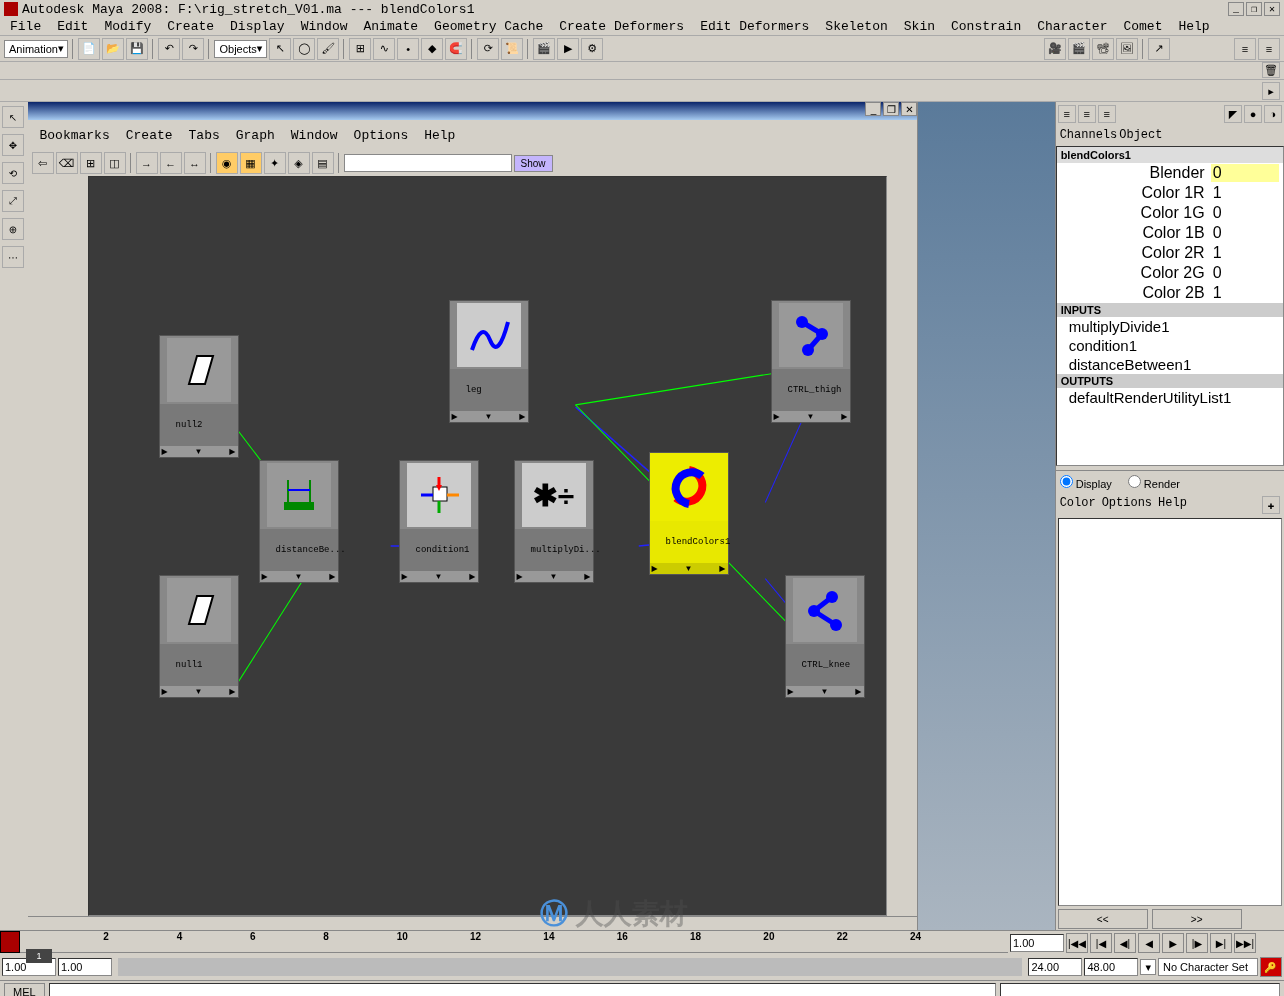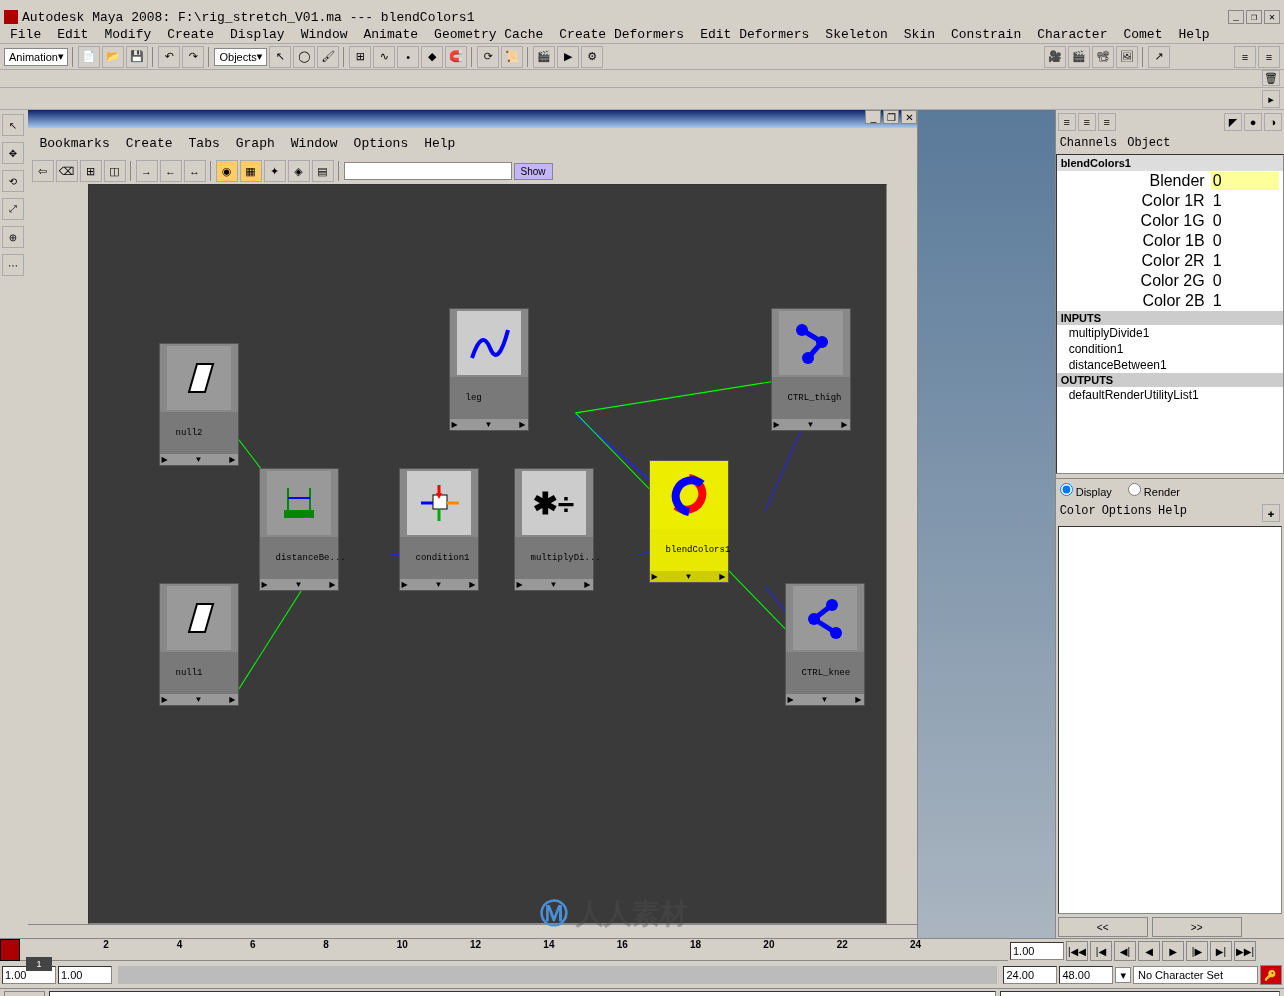--- a/index.html
+++ b/index.html
@@ -13,21 +13,20 @@
   color: #000;
 }
 .titlebar {
   height: 18px;
   background: #d4d0c8;
   display: flex;
   align-items: center;
   padding: 0 4px;
   font-family: 'Courier New', monospace;
   font-size: 13px;
-  margin-top: 8px;
 }
 .titlebar-icon { width: 14px; height: 14px; background: #a00; margin-right: 4px; }
 .titlebar-text { flex: 1; }
 .window-controls { display: flex; gap: 2px; }
 .window-control {
   width: 16px; height: 14px;
   border: 1px solid #888;
   background: #d4d0c8;
   display: flex;
   align-items: center;
@@ -178,21 +177,21 @@
   align-items: center;
   padding: 2px;
   gap: 2px;
 }
 .channel-tabs {
   height: 20px;
   display: flex;
   padding: 2px 4px;
   font-family: 'Courier New', monospace;
   font-size: 12px;
-  gap: 10px;
+  gap: 2px;
 }
 .channel-tab { cursor: pointer; }
 .channel-box {
   background: #fff;
   border: 1px inset #888;
   flex: 0 0 320px;
   overflow: auto;
 }
 .channel-header {
   background: #ddd;
@@ -215,21 +214,21 @@
   background: #fff;
   padding: 0 2px;
 }
 .channel-value.highlight { background: #ffff99; }
 .section-hdr {
   background: #ccc;
   padding: 1px 4px;
   font-weight: bold;
   font-size: 11px;
 }
-.section-item { padding: 1px 12px; font-size: 12px; }
+.section-item { padding: 1px 12px; font-size: 15px; }
 .layer-panel {
   flex: 1;
   border-top: 1px solid #888;
   margin-top: 4px;
   display: flex;
   flex-direction: column;
 }
 .layer-radios {
   display: flex;
   padding: 4px;
@@ -744,21 +743,21 @@
       <div class="play-btn">▶▶|</div>
     </div>
   </div>
   <div class="time-controls">
     <input class="time-input" value="1.00" style="">
     <input class="time-input" value="1.00" style="">
     <div class="range-bar"></div>
     <input class="time-input" value="24.00" style="">
     <input class="time-input" value="48.00" style="">
     <span class="dropdown-small" style="height:16px">▾</span>
-    <span class="dropdown-small" style="width:125px">
+    <span class="dropdown-small" style="width:100px">
         <span>No Character Set</span>
       </span>
     <div class="play-btn" style="background:#c00; color:#fff">🔑</div>
   </div>
 </div>
 
 <div class="status-bar">
   <span class="mel-label">MEL</span>
   <input class="mel-input" style="">
   <input class="mel-input" style="flex: 0 0 280px;">

